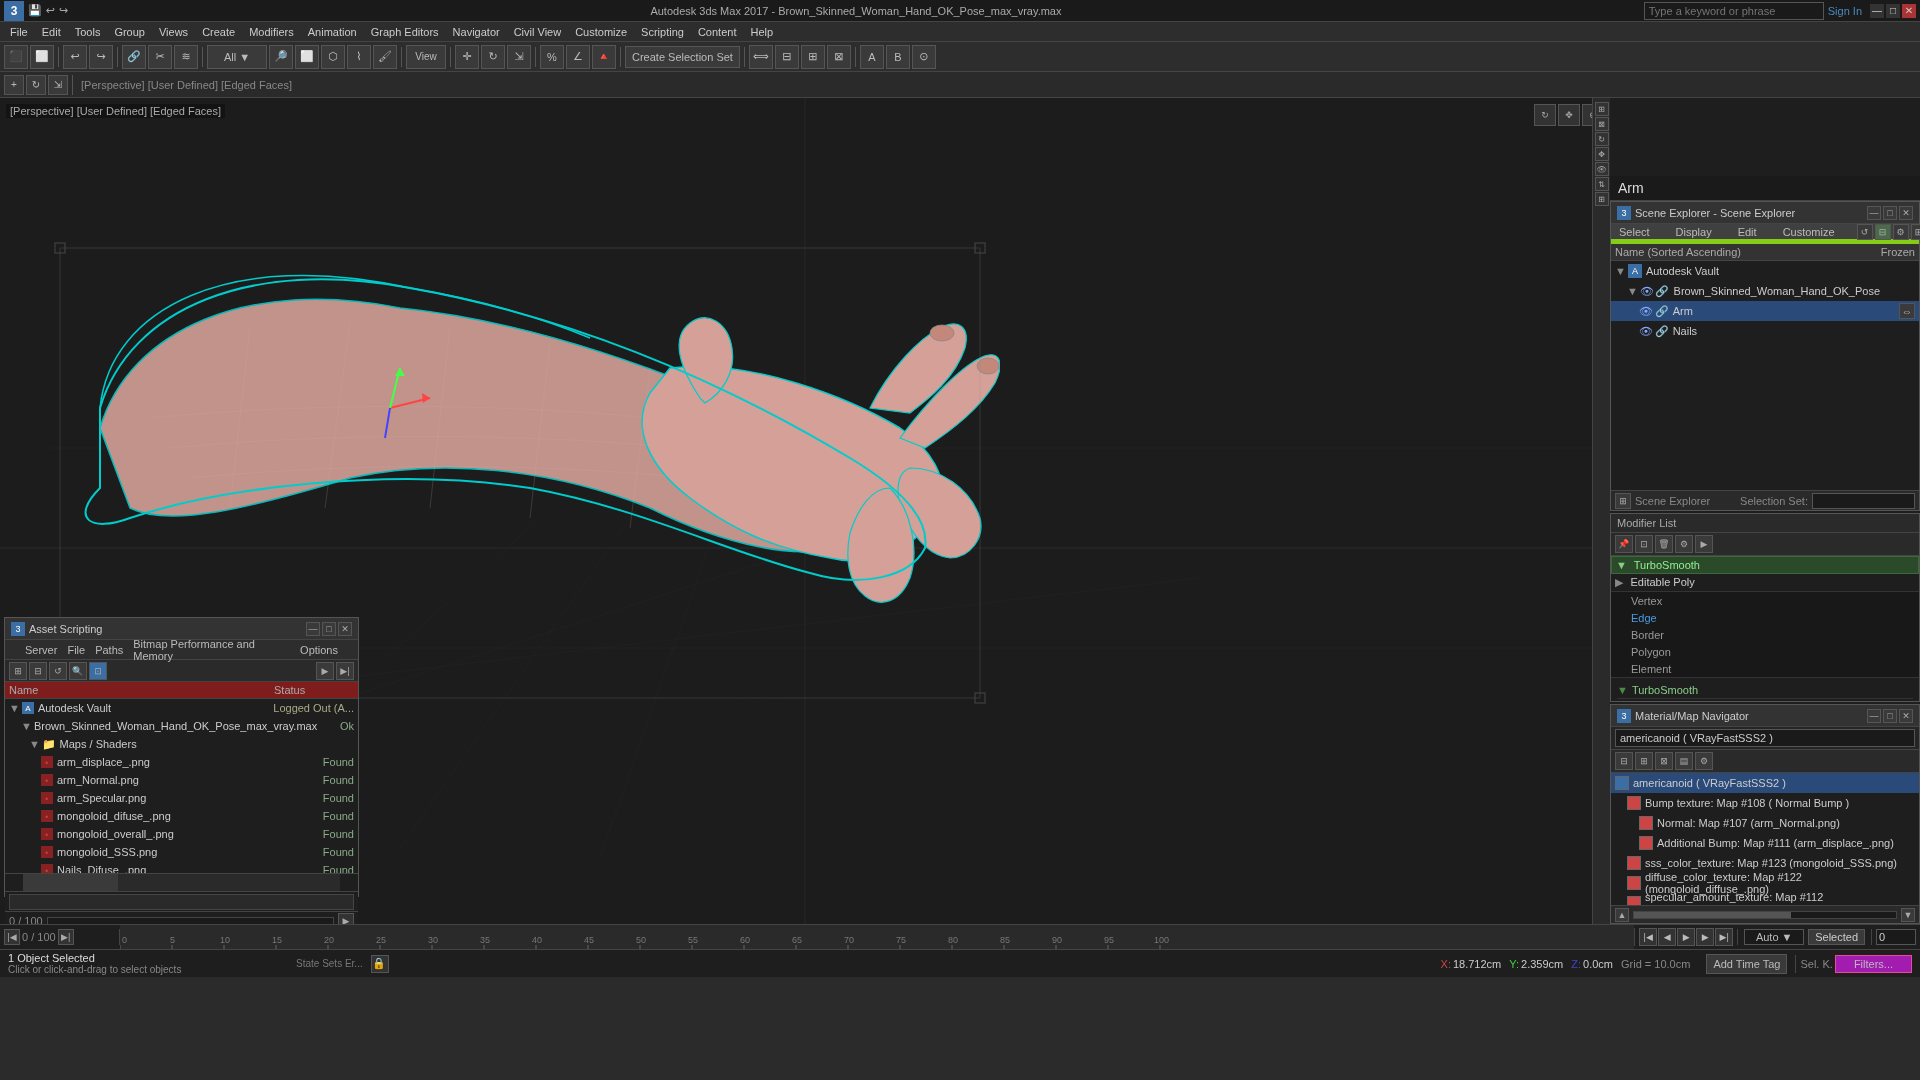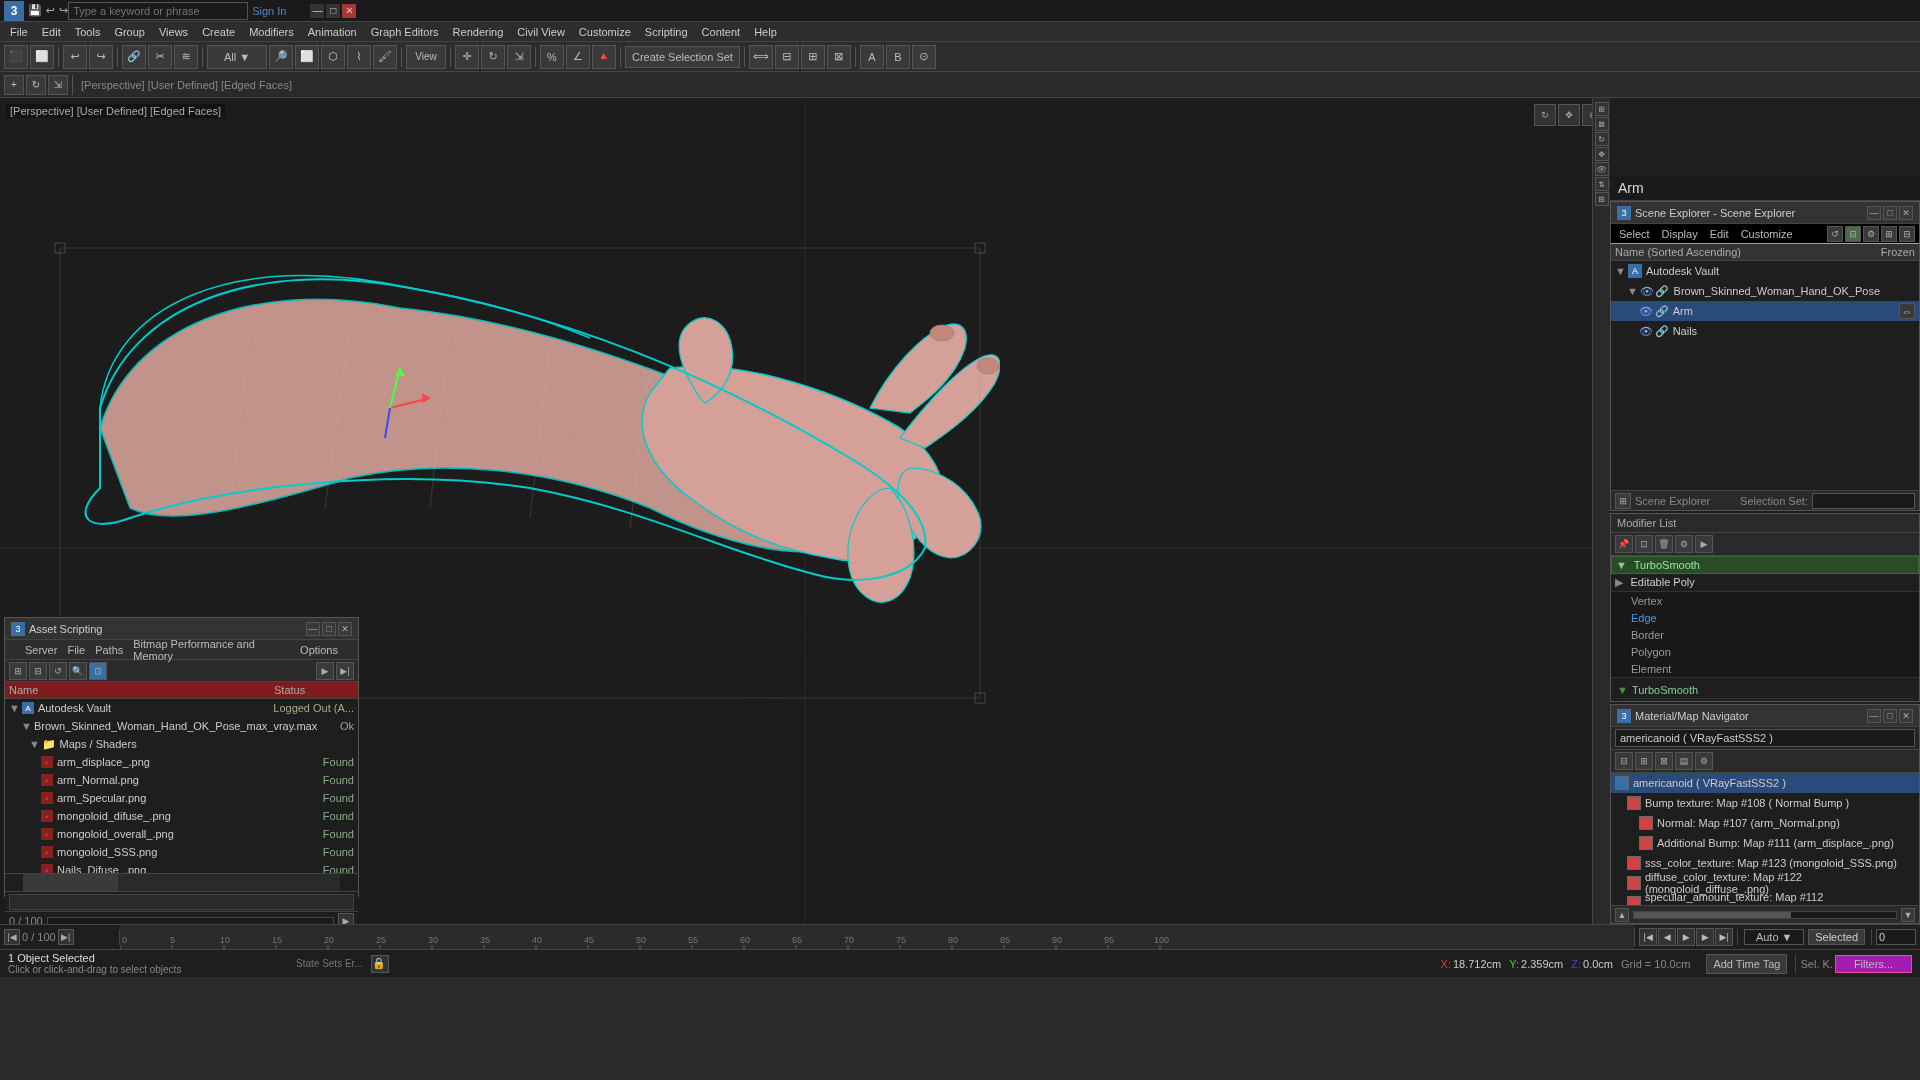--- a/index.html
+++ b/index.html
@@ -142,26 +142,26 @@
       width: 14px; height: 14px;
       background: #3a3a3a;
       border: 1px solid #555;
       display: flex; align-items: center; justify-content: center;
       cursor: pointer; font-size: 9px; color: #aaa;
     }
 
     
     .scene-toolbar {
       height: 20px;
-      background: #000000;
+      background: #404040;
       display: flex;
       align-items: center;
       padding: 0 4px;
-      gap: 4px;
-      border-bottom: 1px solid #84cc16;
+      gap: 18px;
+      border-bottom: 5px solid #84cc16;
     }
     .scene-menu-item {
       font-size: 11px; color: #bbb; cursor: pointer; padding: 0 4px; height: 18px;
       display: flex; align-items: center;
     }
 
     .scene-item {
       display: flex;
       align-items: center;
       padding: 1px 4px;
@@ -380,42 +380,43 @@
 </head>
 <body>
 
 <div class="title-bar">
   <div class="app-icon">3</div>
   <div style="display:flex;align-items:center;gap:4px;font-size:11px;color:#aaa;">
     <span style="cursor:pointer;">💾</span>
     <span style="cursor:pointer;">↩</span>
     <span style="cursor:pointer;">↪</span>
   </div>
-  <div style="display:flex;align-items:center;gap:4px;margin-right:24px;justify-content:center;">
+  <div class="title-text">Autodesk 3ds Max 2017 - Brown_Skinned_Woman_Hand_OK_Pose_max_vray.max</div>
+  <div style="display:flex;align-items:center;gap:4px;margin-right:8px;justify-content:center;">
     <input type="text" style="width: 180px; height: 18px; background: rgb(26, 26, 26); border: 1px solid rgb(85, 85, 85); color: rgb(204, 204, 204); font-size: 11px; padding: 0px 4px;" placeholder="Type a keyword or phrase">
     <span style="font-size:11px;color:#4a8ac0;cursor:pointer;">Sign In</span>
   </div>
   <div class="window-controls">
     <div class="win-btn">—</div>
     <div class="win-btn">□</div>
     <div class="win-btn" style="background:#aa3333;">✕</div>
   </div>
 </div>
 
 <div class="menu-bar">
   <div class="menu-item">File</div>
   <div class="menu-item">Edit</div>
   <div class="menu-item">Tools</div>
   <div class="menu-item">Group</div>
   <div class="menu-item">Views</div>
   <div class="menu-item">Create</div>
   <div class="menu-item">Modifiers</div>
   <div class="menu-item">Animation</div>
   <div class="menu-item">Graph Editors</div>
-  <div class="menu-item">Rendering</div>
+  <div class="menu-item">Navigator</div>
   <div class="menu-item">Civil View</div>
   <div class="menu-item">Customize</div>
   <div class="menu-item">Scripting</div>
   <div class="menu-item">Content</div>
   <div class="menu-item">Help</div>
 </div>
 
 <div class="toolbar-row">
   <div class="tb-btn">⬛</div>
   <div class="tb-btn">⬜</div>

